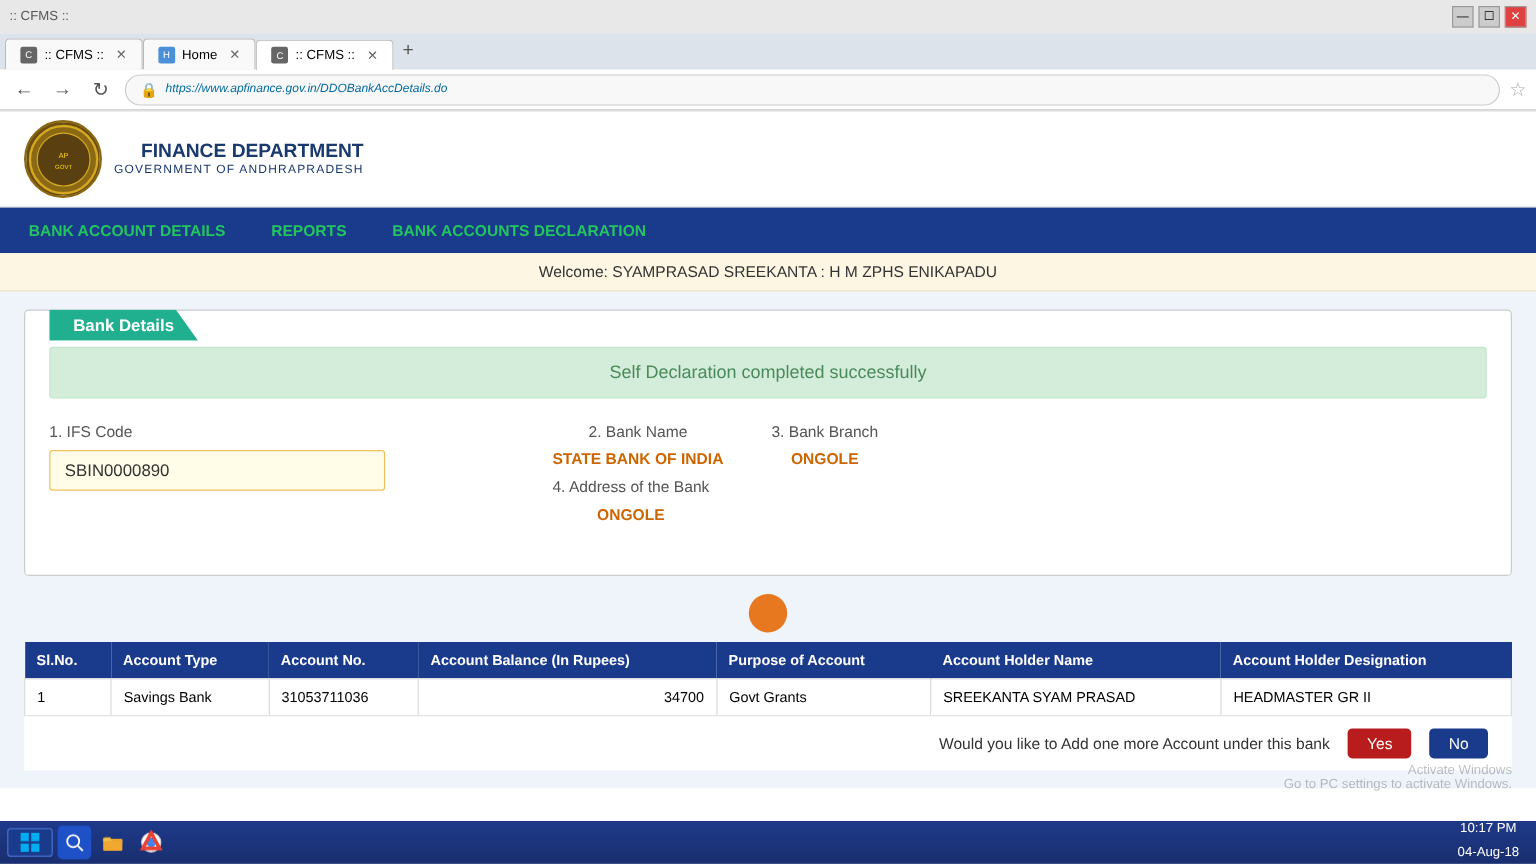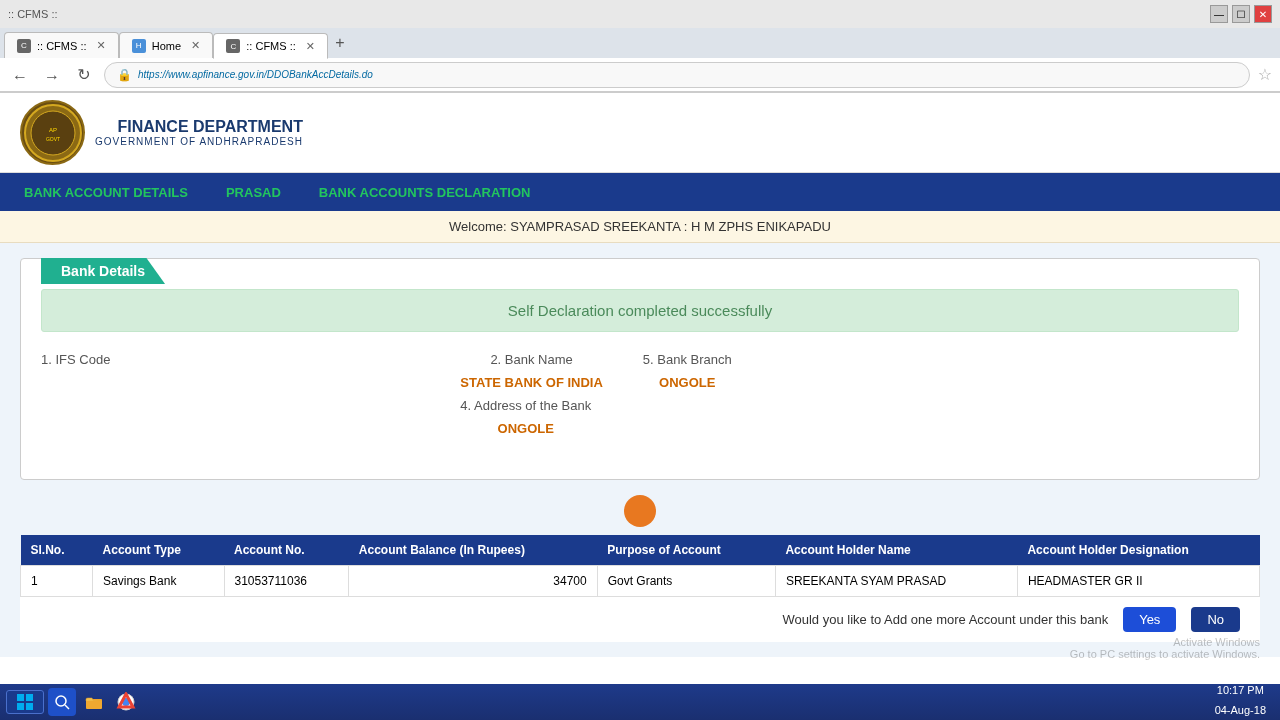--- a/index.html
+++ b/index.html
@@ -76,21 +76,21 @@
     .scroll-dot { width: 32px; height: 32px; background: #e87820; border-radius: 50%; }
 
     
     .data-table { width: 100%; border-collapse: collapse; }
     .data-table th { background: #1a3a8c; color: white; padding: 8px 10px; text-align: left; font-size: 12px; border: 1px solid #1530700; }
     .data-table td { padding: 8px 10px; font-size: 12px; border: 1px solid #ddd; background: white; }
     .data-table tr:nth-child(even) td { background: #f8f8f8; }
 
     
     .question-row { background: white; padding: 10px 20px; display: flex; align-items: center; justify-content: flex-end; gap: 15px; font-size: 13px; color: #333; }
-    .yes-btn { background: #1d4ed8; color: white; border: none; padding: 5px 16px; border-radius: 4px; cursor: pointer; font-size: 13px; }
+    .yes-btn { background: #b91c1c; color: white; border: none; padding: 5px 16px; border-radius: 4px; cursor: pointer; font-size: 13px; }
     .no-btn { background: #1a3a8c; color: white; border: none; padding: 5px 16px; border-radius: 4px; cursor: pointer; font-size: 13px; }
 
     
     .taskbar { position: fixed; bottom: 0; left: 0; width: 1280px; height: 36px; background: linear-gradient(to bottom, #1e3a8a, #1a2f70); display: flex; align-items: center; padding: 0 6px; gap: 4px; }
     .start-btn { background: #1a3a8c; border: 1px solid #4a70cc; color: white; padding: 3px 10px; font-size: 12px; border-radius: 3px; cursor: pointer; display: flex; align-items: center; gap: 4px; }
     .taskbar-icon { width: 28px; height: 28px; border-radius: 4px; display: flex; align-items: center; justify-content: center; cursor: pointer; }
     .taskbar-spacer { flex: 1; }
     .system-tray { display: flex; align-items: center; gap: 8px; color: white; font-size: 11px; padding: 0 8px; flex-direction: column; }
     .activate-watermark { position: absolute; bottom: 60px; right: 20px; color: rgba(0,0,0,0.25); font-size: 11px; text-align: right; pointer-events: none; }
   </style>
@@ -152,49 +152,50 @@
       </div>
       <div class="dept-text">
         <div class="dept-name">FINANCE DEPARTMENT</div>
         <div class="dept-sub">GOVERNMENT OF ANDHRAPRADESH</div>
       </div>
     </div>
   </div>
 
   <div class="nav-bar">
     <div class="nav-item">BANK ACCOUNT DETAILS</div>
-    <div class="nav-item">PRASAD</div>
+    <div class="nav-item">REPORTS</div>
     <div class="nav-item">BANK ACCOUNTS DECLARATION</div>
   </div>
 
   <div class="welcome-bar">
     <span>Welcome: SYAMPRASAD SREEKANTA : H M ZPHS ENIKAPADU</span>
   </div>
 
   <div class="main-content">
 
     <div class="bank-card">
       <div class="bank-card-label">Bank Details</div>
 
       <div class="success-banner">
         <span>Self Declaration completed successfully</span>
       </div>
 
       <div class="bank-info">
         <div class="bank-info-left">
           <div style="font-size:13px; color:#555; margin-bottom:8px;">1. IFS Code</div>
+          <input class="ifs-input" type="text" readonly="" style="display: block; border: 1px solid rgb(240, 192, 96); background: rgb(255, 253, 231); padding: 8px 12px; font-size: 14px; width: 280px; border-radius: 3px;" value="SBIN0000890">
         </div>
         <div class="bank-info-right">
           <div class="field-row">
             <div class="field-item">
               <span class="field-label">2. Bank Name</span>
               <span class="field-value">STATE BANK OF INDIA</span>
             </div>
             <div class="field-item">
-              <span class="field-label">5. Bank Branch</span>
+              <span class="field-label">3. Bank Branch</span>
               <span class="field-value">ONGOLE</span>
             </div>
           </div>
           <div class="field-row">
             <div class="field-item">
               <span class="field-label">4. Address of the Bank</span>
               <span class="field-value">ONGOLE</span>
             </div>
           </div>
         </div>

